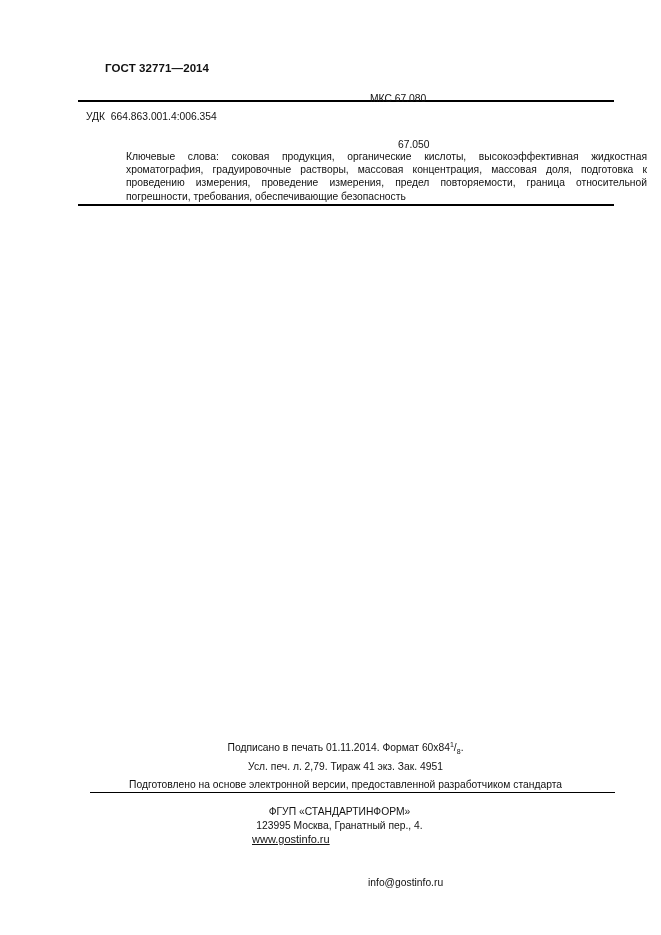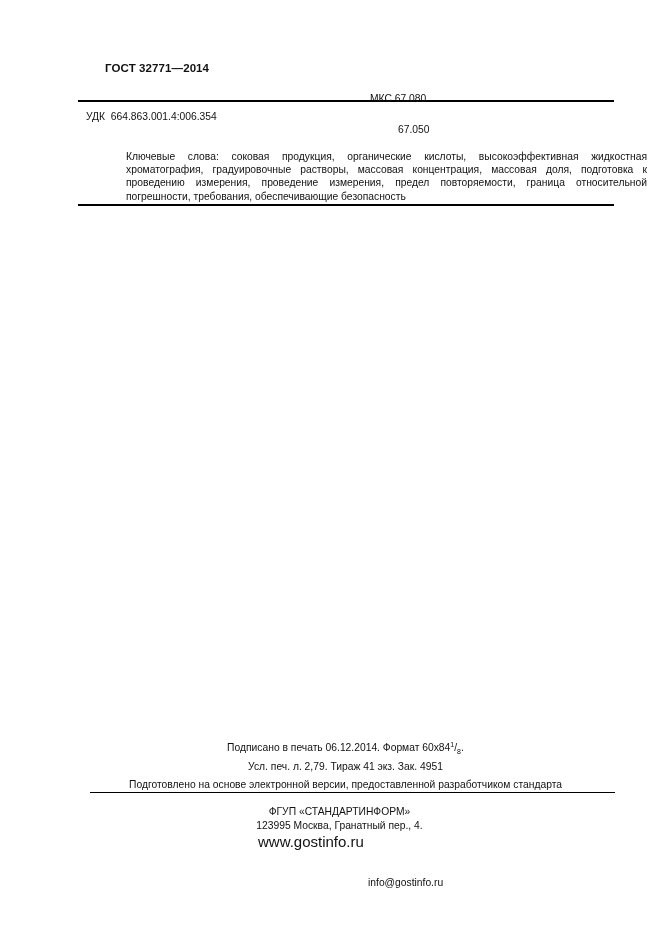--- a/index.html
+++ b/index.html
@@ -4,26 +4,26 @@
 <style>
   html, body { margin: 0; padding: 0; background: #ffffff; }
   body { width: 661px; height: 935px; position: relative; overflow: hidden;
          font-family: "Liberation Sans", sans-serif; color: #111; }
   .abs { position: absolute; }
   .header-title { left: 85px; top: 62px; font-size: 11.5px; font-weight: bold; letter-spacing: 0.1px; padding-left: 20px; }
   .rule-thick { background: #000; height: 2px; }
   .small { font-size: 10.3px; line-height: 13px; }
   .udk { left: 86px; top: 110px; }
   .mks { left: 370px; top: 92px; }
-  .mks2 { left: 398px; top: 123px; }
+  .mks2 { left: 398px; top: 138px; }
   .keywords { left: 86px; top: 150px; width: 521px; text-align: justify; font-size: 10.3px; line-height: 13.2px; margin-left: 40px; }
   .center-line { left: 0; width: 661px; text-align: center; font-size: 10.3px; }
   .rule-thin { background: #000; height: 1px; }
   sup, sub { font-size: 7px; }
-  .web-row { left: 258px; top: 833px; font-size: 15px; }
+  .web-row { left: 252px; top: 833px; font-size: 11px; text-decoration: underline; }
   .email { left: 368px; top: 877px; font-size: 10.3px; }
 </style>
 </head>
 <body>
 
 <div class="abs header-title">ГОСТ 32771—2014</div>
 
 <div class="abs rule-thick" style="left:78px; top:100px; width:536px;"></div>
 
 <div class="abs small udk">
@@ -35,21 +35,21 @@
   <span>МКС</span>
   <span>67.080</span>
 </div>
 <div class="abs small mks2">67.050</div>
 
 <div class="abs keywords" lang="ru" style="hyphens:auto;">Ключевые слова: соковая продукция, органические кислоты, высокоэффективная жидкостная хроматография, градуировочные растворы, массовая концентрация, массовая доля, подготовка к проведению измерения, проведение измерения, предел повторяемости, граница относительной погрешности, требования, обеспечивающие безопасность</div>
 
 <div class="abs rule-thick" style="left:78px; top:204px; width:536px;"></div>
 
 <div class="abs center-line" style="top:741px; left:15px;">
-  <span>Подписано в печать 06.12.2014. Формат 60x84</span><sup>1</sup>/<sub>8</sub><span>.</span>
+  <span>Подписано в печать 01.11.2014. Формат 60x84</span><sup>1</sup>/<sub>8</sub><span>.</span>
 </div>
 
 <div class="abs center-line" style="top:761px; left:15px;">Усл. печ. л. 2,79. Тираж 41 экз. Зак. 4951</div>
 
 <div class="abs center-line" style="top:779px; left:15px;">Подготовлено на основе электронной версии, предоставленной разработчиком стандарта</div>
 
 <div class="abs rule-thin" style="left:90px; top:792px; width:525px;"></div>
 
 <div class="abs center-line" style="top:806px; left:9px;">ФГУП «СТАНДАРТИНФОРМ»</div>
 <div class="abs center-line" style="top:820px; left:9px;">123995 Москва, Гранатный пер., 4.</div>

